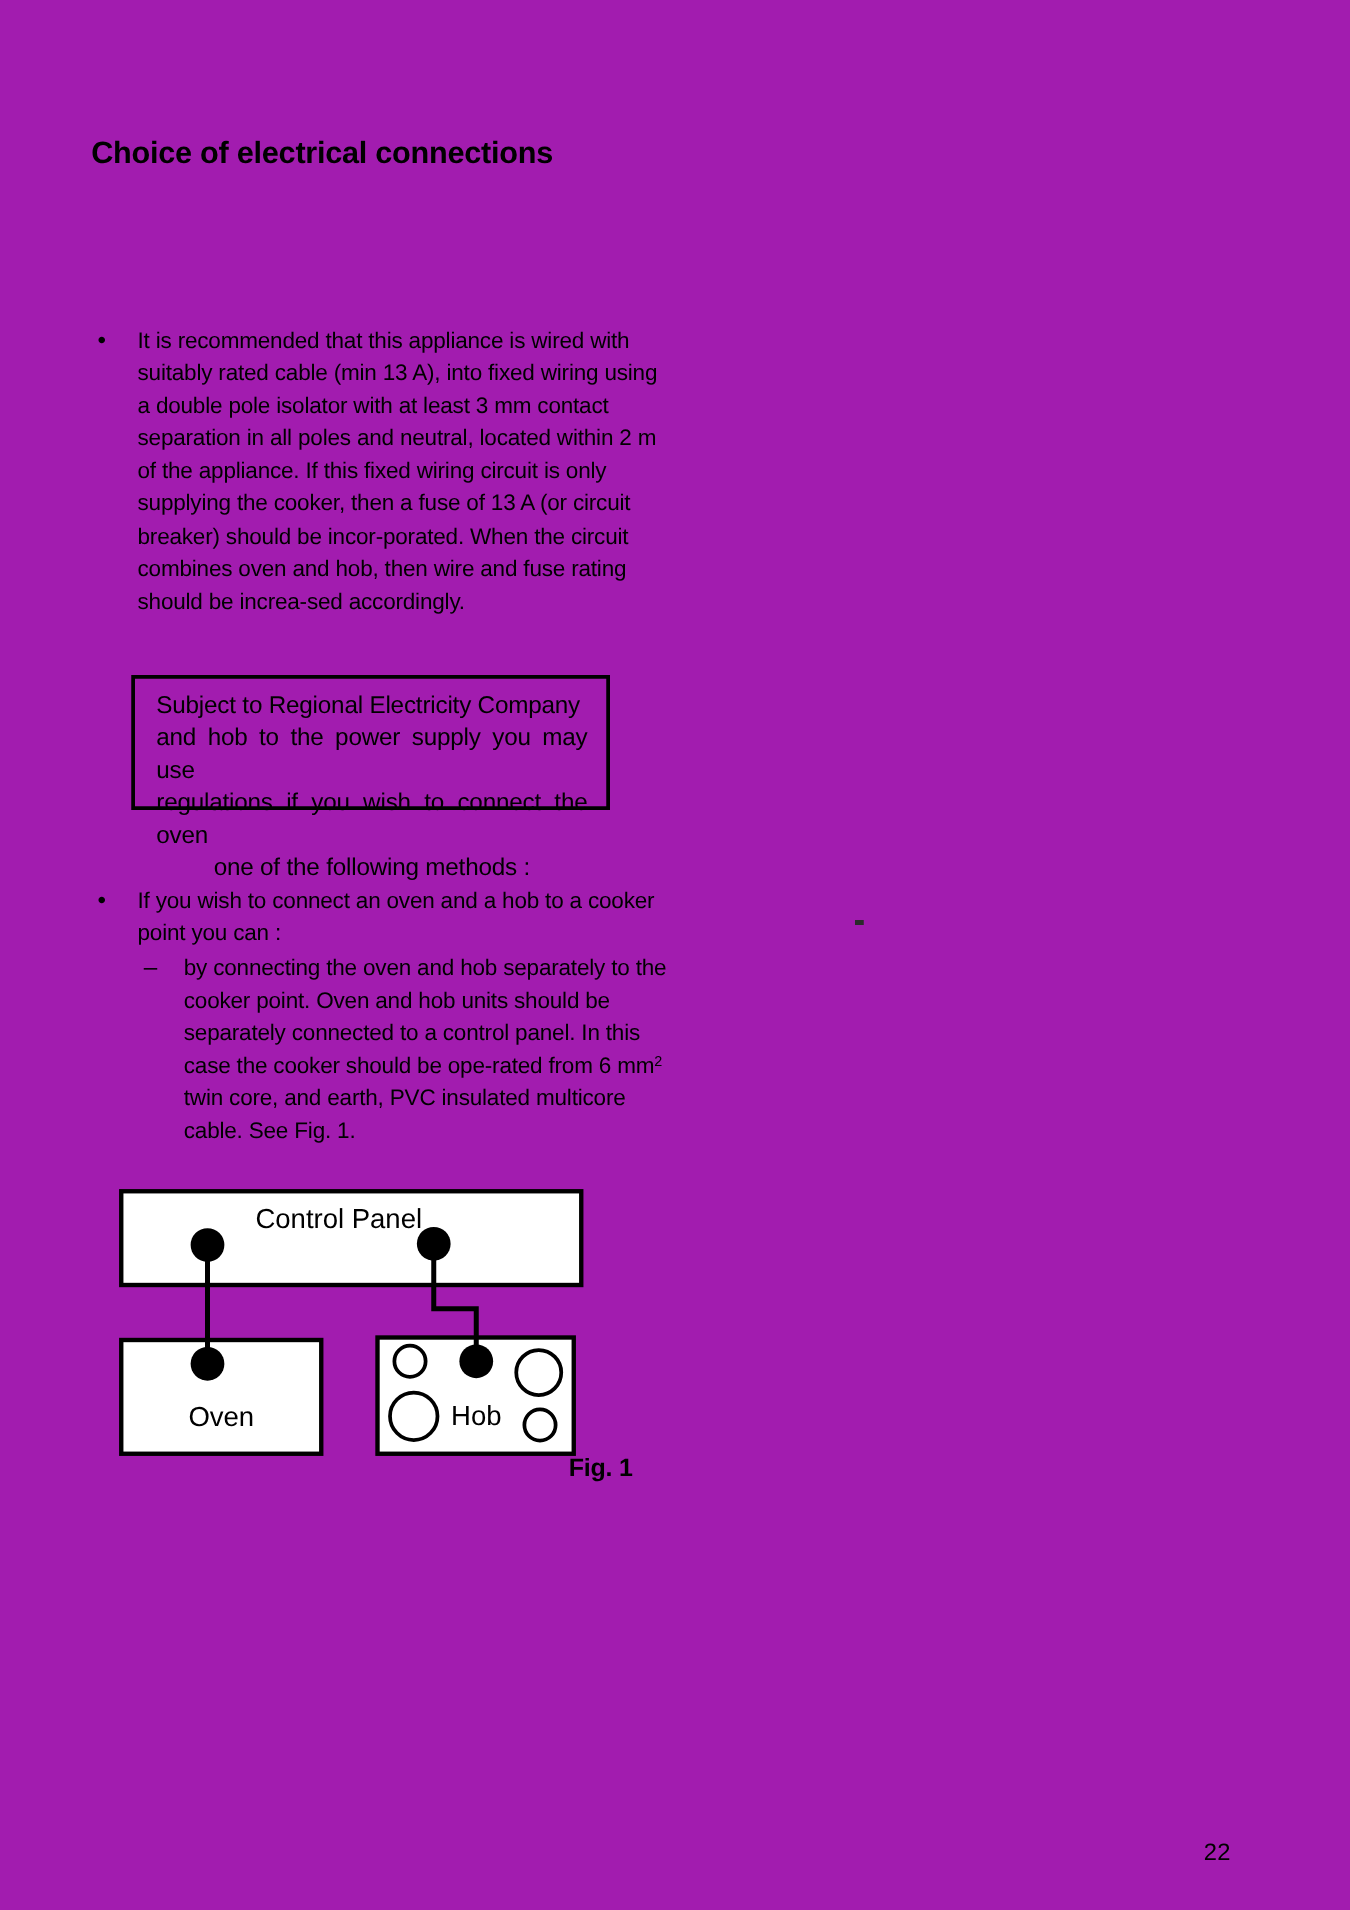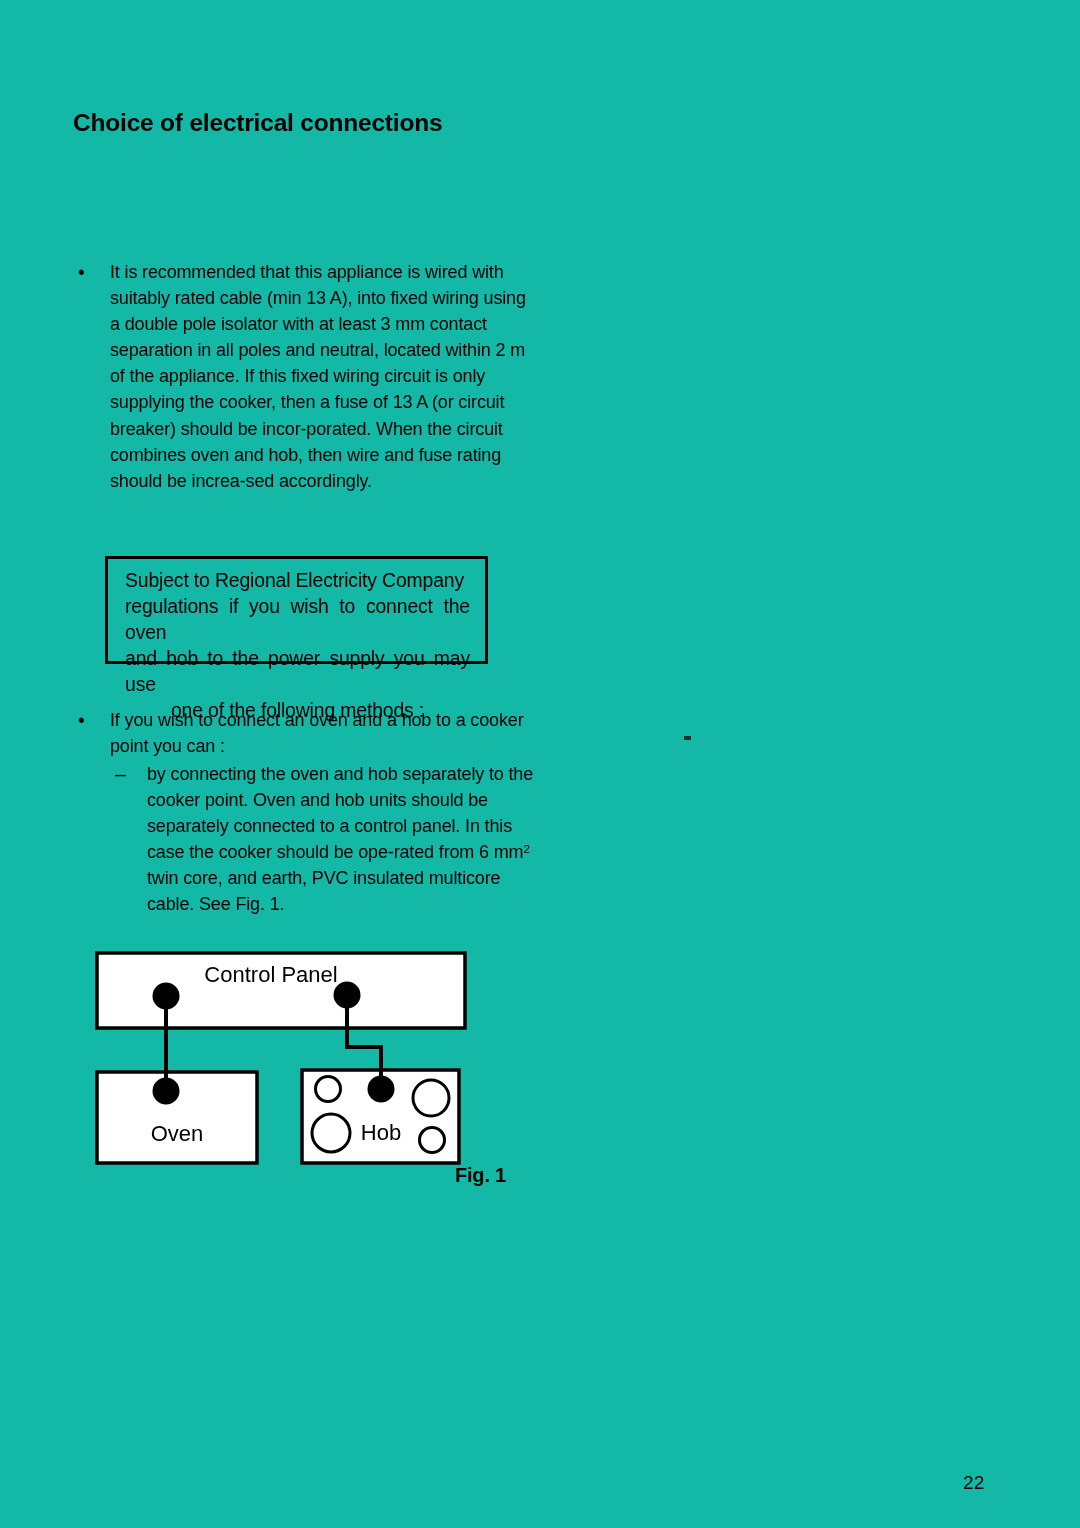--- a/index.html
+++ b/index.html
@@ -9,21 +9,21 @@
     background: #ffffff;
   }
   body {
     font-family: "Liberation Sans", sans-serif;
     color: #000000;
   }
   #page {
     position: relative;
     width: 1080px;
     height: 1528px;
-    background: #14b8a6;
+    background: #a21caf;
     overflow: hidden;
   }
 
   
   .heading {
     position: absolute;
     left: 73px;
     top: 93px;
     font-size: 24.5px;
     font-weight: bold;
@@ -56,21 +56,21 @@
   }
 
   
   .b1-mark { left: 78px; top: 259px; }
   .b1-body { left: 110px; top: 259px; width: 420px; }
 
   
   .callout {
     position: absolute;
     left: 105px;
-    top: 556px;
+    top: 540px;
     width: 383px;
     height: 108px;
     border: 3px solid #000;
     box-sizing: border-box;
   }
   .callout-text {
     position: absolute;
     left: 17px;
     top: 8px;
     width: 345px;
@@ -140,22 +140,22 @@
 
   <h1 class="heading">Choice of electrical connections</h1>
 
 
   <span class="bullet-mark b1-mark">•</span>
   <div class="bullet-body b1-body">It is recommended that this appliance is wired with suitably rated cable (min 13 A), into fixed wiring using a double pole isolator with at least 3 mm contact separation in all poles and neutral, located within 2 m of the appliance. If this fixed wiring circuit is only supplying the cooker, then a fuse of 13 A (or circuit breaker) should be incor-porated. When the circuit combines oven and hob, then wire and fuse rating should be increa-sed accordingly.</div>
 
   <div class="callout">
     <div class="callout-text">
       <div>Subject to Regional Electricity Company</div>
+      <div>and hob to the power supply you may use</div>
       <div>regulations if you wish to connect the oven</div>
-      <div>and hob to the power supply you may use</div>
       <div class="lastline">one of the following methods :</div>
     </div>
   </div>
 
   <span class="bullet-mark b2-mark">•</span>
   <div class="bullet-body b2-body">If you wish to connect an oven and a hob to a cooker point you can :</div>
 
   <span class="bullet-mark sb-mark">–</span>
   <div class="bullet-body sb-body"><span>by connecting the oven and hob separately to the cooker point. Oven and hob units should be separately connected to a control panel. In this case the cooker should be ope-rated from 6 mm</span><sup>2</sup><span> twin core, and earth, PVC insulated multicore cable. See Fig. 1.</span></div>
 

